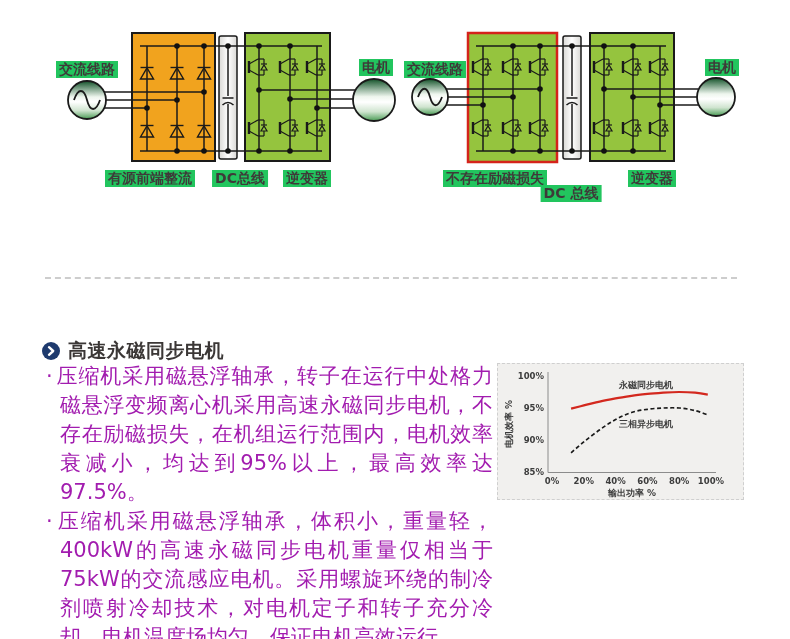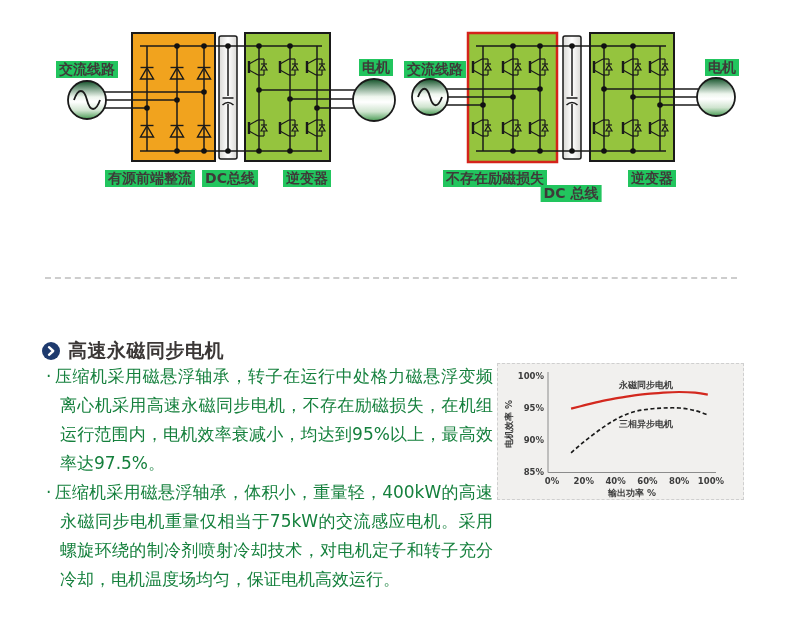--- a/index.html
+++ b/index.html
@@ -11,21 +11,21 @@
           background:#22c55e;padding:1px 3px;line-height:15px;white-space:nowrap;}
   .dlabel.centered{transform:translateX(-50%);}
   
   .divider{position:absolute;left:45px;top:277px;width:692px;height:0;
            border-top:2px dashed #cdcdcd;}
   
   .title-row{position:absolute;left:42px;top:334px;display:flex;align-items:center;gap:4px;}
   .title-icon{width:18px;height:18px;display:inline-block;}
   .section-title{margin:4px;font-size:19px;font-weight:bold;color:#3B3736;letter-spacing:0.5px;}
   .bullets{position:absolute;left:46px;top:362px;width:447px;margin:0;padding:0;list-style:none;}
-  .bullets li{font-size:17px;line-height:29px;color:#15803d;text-align:justify;
+  .bullets li{font-size:21px;line-height:29px;color:#a21caf;text-align:justify;
               padding-left:14px;text-indent:-14px;}
   .bullets li::before{content:"·";margin-right:3px;}
   
   .chart-panel{position:absolute;left:497px;top:363px;width:247px;height:137px;
                background:#F1F0EE;border:1px dashed #cfcfcf;box-sizing:border-box;text-align:center;}
   .ctick{font-family:"DejaVu Sans",sans-serif;font-size:8.5px;font-weight:bold;fill:#3c3c3c;}
   .caxis{font-family:"DejaVu Sans",sans-serif;font-size:9px;font-weight:bold;fill:#3c3c3c;}
   .cserieslabel{font-family:"DejaVu Sans",sans-serif;font-size:9px;font-weight:bold;fill:#3c3c3c;}
 </style>
 </head>
@@ -191,21 +191,21 @@
 
       <circle cx="430" cy="97" r="18" fill="url(#ball)" stroke-width="1.8"></circle>
       <path d="M 418 97 C 422 86 427 86 430 97 C 433 108 438 108 442 97" stroke-width="1.8"></path>
       <circle cx="716" cy="97" r="19" fill="url(#ball)" stroke-width="1.8"></circle>
     </g>
   </svg>
 
   <span class="dlabel" style="left:56px;top:61px">交流线路</span>
   <span class="dlabel" style="left:359px;top:59px">电机</span>
   <span class="dlabel centered" style="left:150px;top:170px">有源前端整流</span>
-  <span class="dlabel centered" style="left:230px;top:170px">DC总线</span>
+  <span class="dlabel centered" style="left:240px;top:170px">DC总线</span>
   <span class="dlabel centered" style="left:307px;top:170px">逆变器</span>
   <span class="dlabel" style="left:404px;top:61px">交流线路</span>
   <span class="dlabel" style="left:705px;top:59px">电机</span>
   <span class="dlabel centered" style="left:495px;top:170px">不存在励磁损失</span>
   <span class="dlabel centered" style="left:571px;top:185px">DC 总线</span>
   <span class="dlabel centered" style="left:652px;top:170px">逆变器</span>
 
   <div class="divider"></div>
 
   <div class="title-row">

